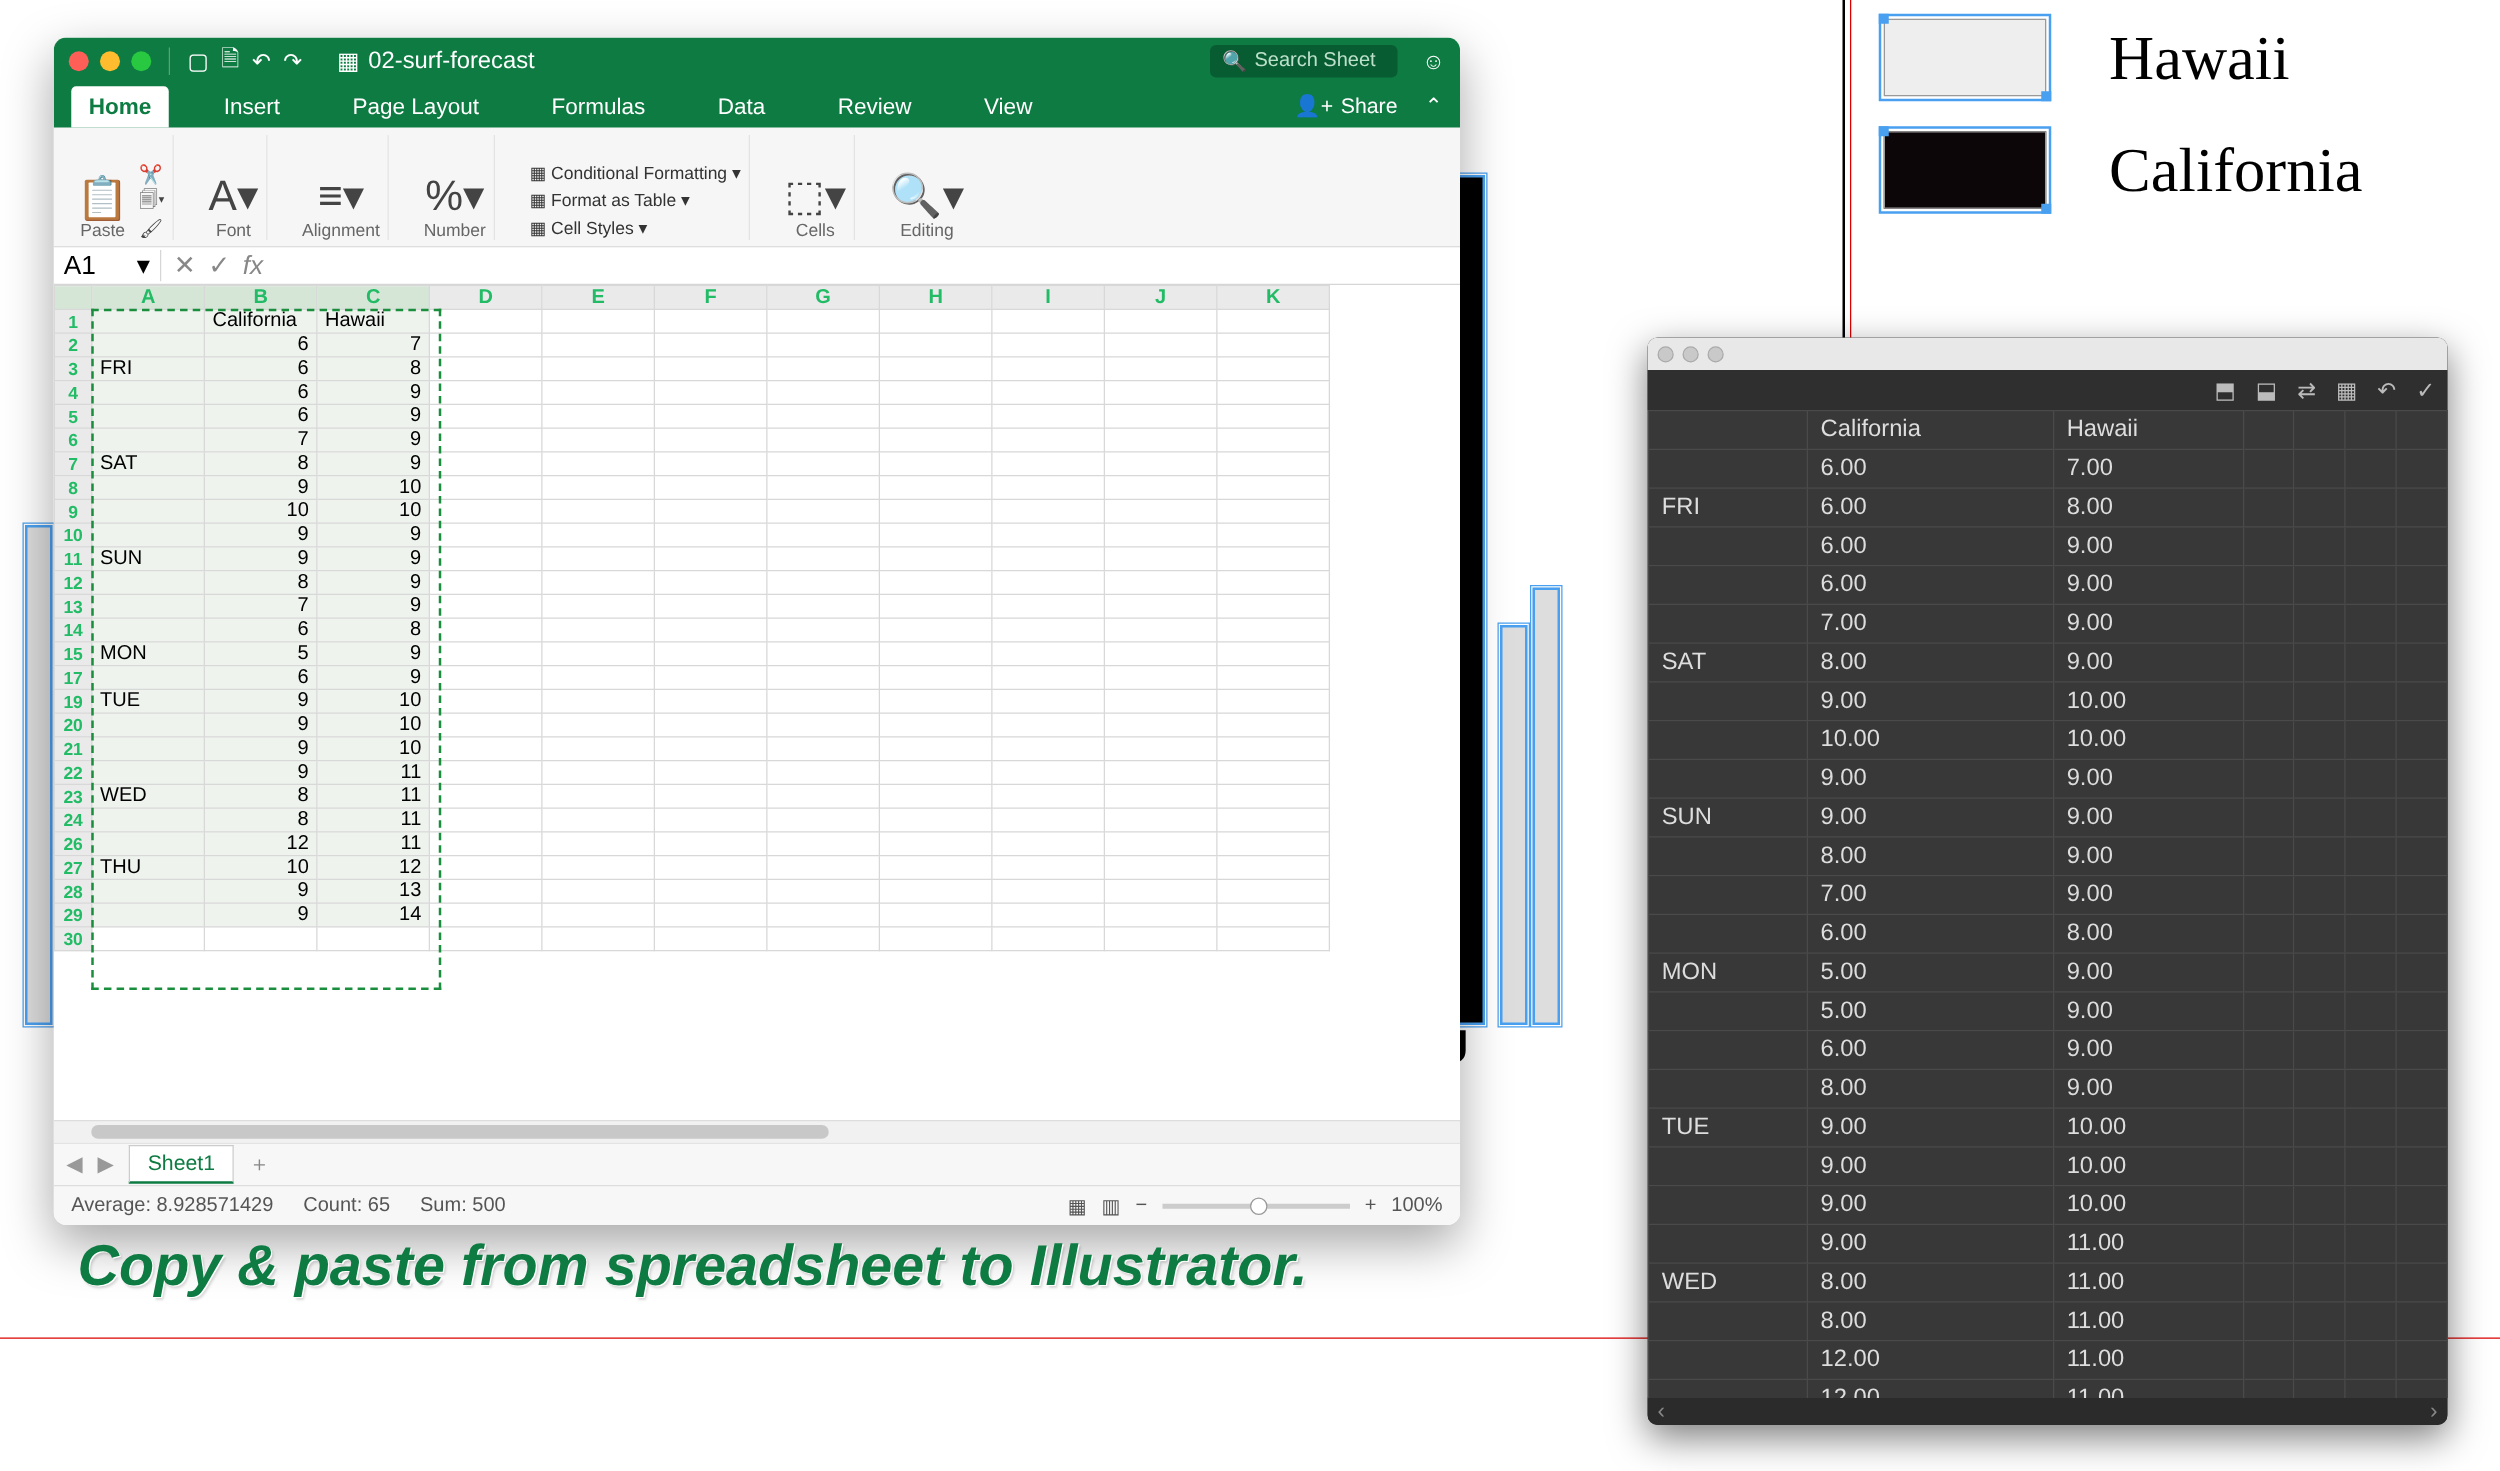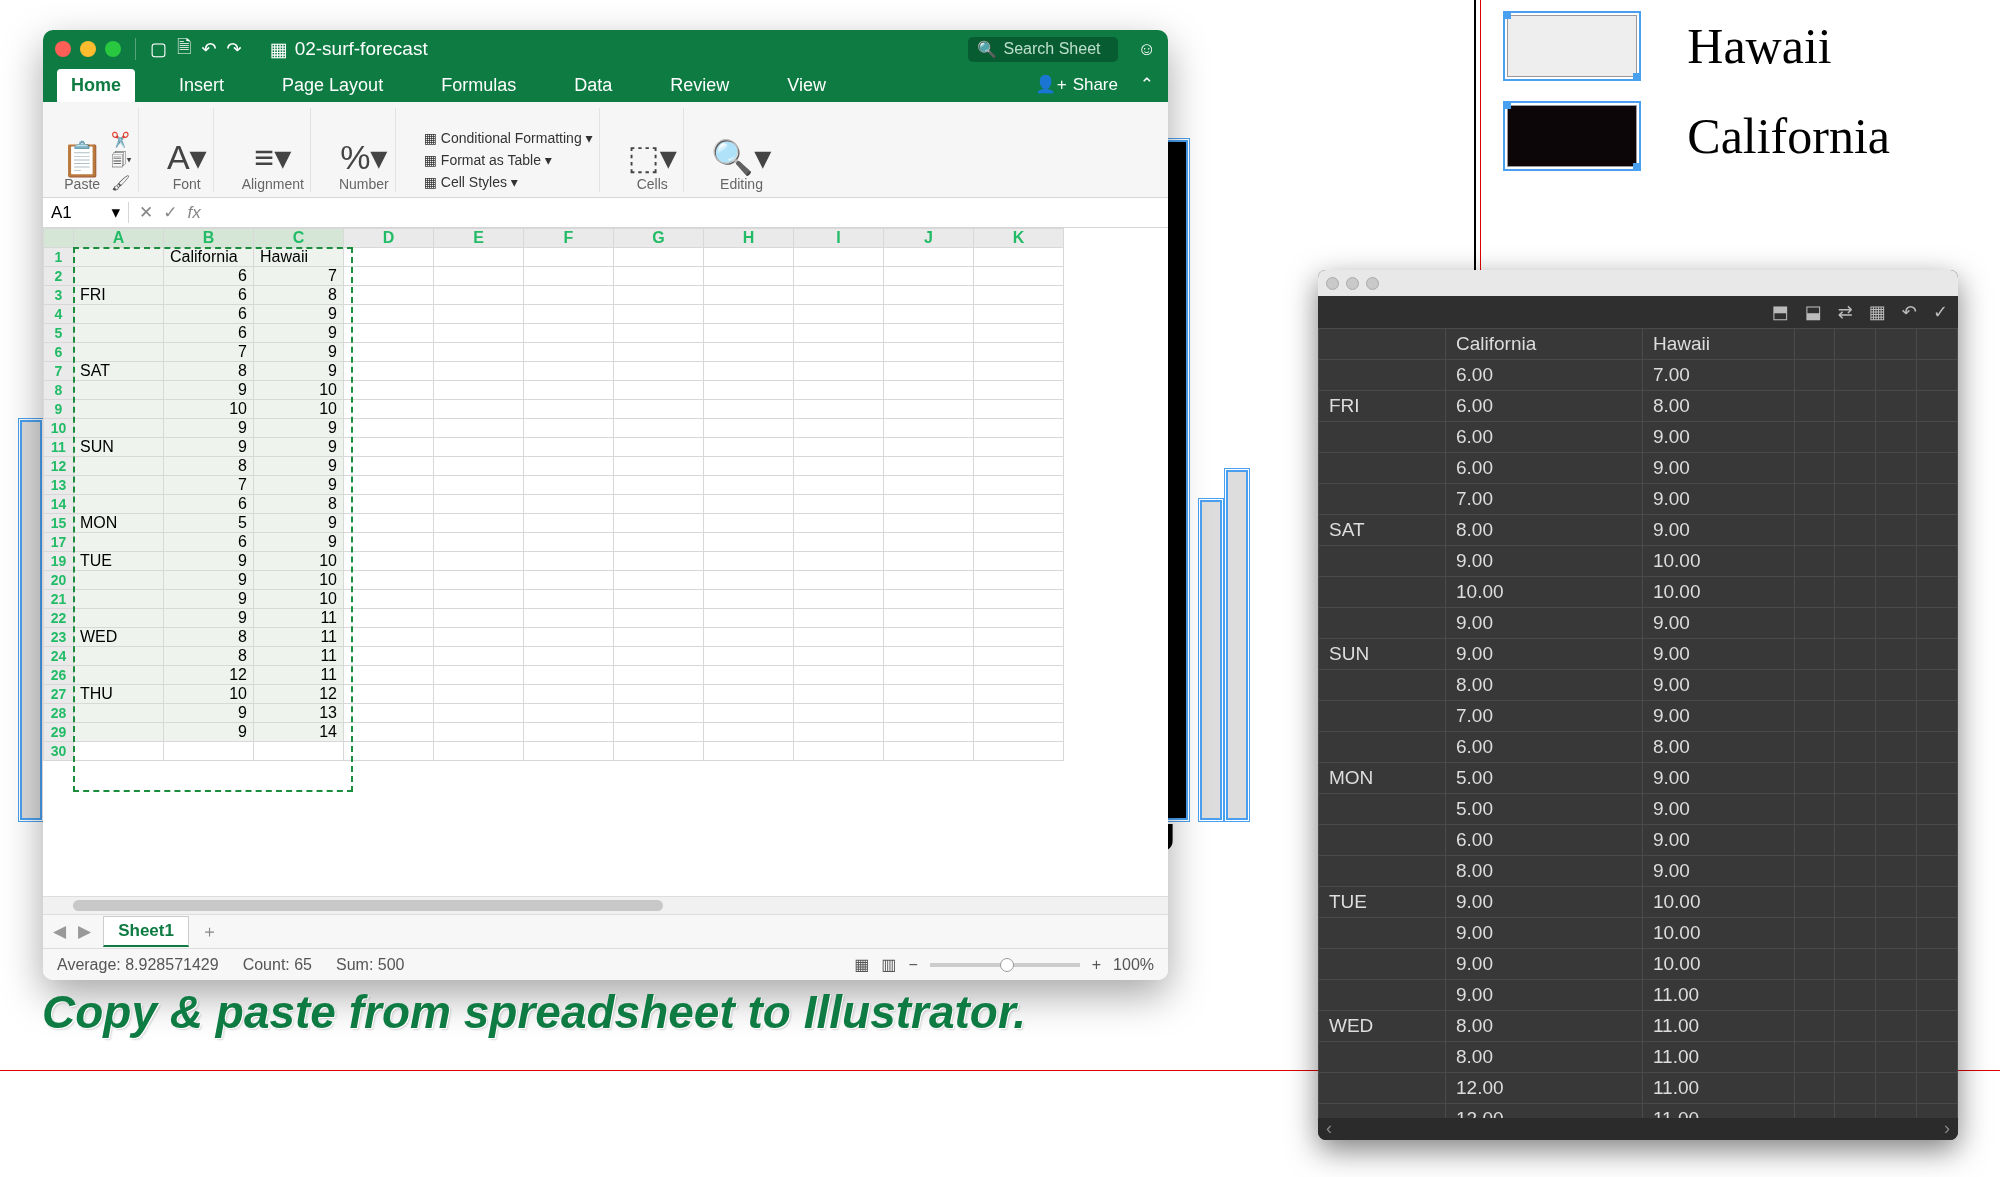--- a/index.html
+++ b/index.html
@@ -32,44 +32,44 @@
 .ribbon-tabs .tab.active { background:#fff; color:#0d7b42; font-weight:600;}
 .share { position:absolute; right:50px; top:6px; display:flex; align-items:center; gap:6px; font-size:17px;}
 .collapse { position:absolute; right:14px; top:6px; font-size:17px;}
 .ribbon { height: 96px; background:#f6f6f6; border-bottom:1px solid #d6d6d6; display:flex; align-items:center; padding:6px 12px; gap:22px; font-size:15px; color:#444;}
 .rgroup { display:flex; flex-direction:column; align-items:center; gap:2px; padding:0 6px; border-right:1px solid #e3e3e3; height:84px; justify-content:flex-end;}
 .rgroup:last-child{border-right:none}
 .rgroup .lbl{font-size:14px; color:#666;}
 .big-ico { font-size:34px; line-height:1; }
 .mini { font-size:14px; color:#333; text-align:left; padding:2px 0;}
 .stacked { display:flex; flex-direction:column; align-items:flex-start; }
-.formula-bar { height:30px; background:#fff; border-bottom:1px solid #d6d6d6; display:flex; align-items:center; font-size:17px;}
+.formula-bar { height:30px; background:#fff; border-bottom:1px solid #d6d6d6; display:flex; align-items:center; font-size:21px;}
 .namebox { width:86px; border-right:1px solid #d6d6d6; padding:0 8px; display:flex; align-items:center; justify-content:space-between;}
 .fx-ctl { display:flex; align-items:center; gap:10px; padding:0 10px; color:#888;}
 .grid-wrap { flex:1; overflow:hidden; position:relative; background:#fff;}
 table.sheet { border-collapse:collapse; font-size:16px; }
 table.sheet th, table.sheet td { border:1px solid #d8d8d8; height:19px; padding:0 6px; text-align:right; background:#fff;}
 table.sheet th { background:#eaeaea; color:#2b6; font-weight:600; text-align:center;}
 table.sheet th.rowh { background:#eaeaea; color:#2b6; width:30px; text-align:center; font-size:14px;}
 table.sheet td.lab { text-align:left; }
 table.sheet .sel { background:#eef3ee; }
 table.sheet th.selh { background:#d5e6d7; }
 .marquee { position:absolute; border:2px dashed #1b8e3e; pointer-events:none; left:30px; top:19px; width:280px; height:545px;}
 .hscroll { height:18px; background:#f1f1f1; border-top:1px solid #ddd; position:relative;}
 .hscroll .thumb{ position:absolute; left:30px; top:3px; height:11px; width:590px; background:#c8c8c8; border-radius:6px;}
 .sheet-tabs { height:34px; background:#f7f7f7; border-top:1px solid #ddd; display:flex; align-items:center; padding:0 10px; gap:12px; font-size:17px;}
 .sheet-tabs .nav{color:#999}
-.sheet-tabs .stab{ padding:4px 14px; border:1px solid #ccc; border-bottom:2px solid #0d7b42; color:#0d7b42; background:#fff;font-weight:bold;}
+.sheet-tabs .stab{ padding:4px 14px; border:1px solid #ccc; border-bottom:2px solid #0d7b42; color:#0d7b42; background:#fff;}
 .statusbar { height:32px; background:#f7f7f7; border-top:1px solid #ddd; display:flex; align-items:center; padding:0 14px; gap:24px; font-size:16px; color:#555;}
 .statusbar .zoom{margin-left:auto; display:flex; align-items:center; gap:12px;}
 .zslider{ width:150px; height:4px; background:#ccc; position:relative;}
 .zslider .zt{position:absolute; left:70px; top:-5px; width:14px; height:14px; background:#fff; border:1px solid #999; border-radius:50%;}
 
 
-.caption { position:absolute; left:42px; top:985px; font-size:46px; font-weight:700; font-style:italic; color:#0d7b42; text-shadow: 1px 1px 0 #fff, 2px 2px 2px rgba(0,0,0,.15); }
+.caption { position:absolute; left:62px; top:985px; font-size:46px; font-weight:700; font-style:italic; color:#0d7b42; text-shadow: 1px 1px 0 #fff, 2px 2px 2px rgba(0,0,0,.15); }
 
 
 .legend { position:absolute; right:110px; top:15px; }
 .legend-row { display:flex; align-items:center; gap:50px; margin-bottom:28px;}
 .swatch { width:130px; height:62px; border:1px solid #999; position:relative;}
 .swatch.sel { outline:2px solid #4aa0f0; outline-offset:2px;}
 .swatch.sel::before,.swatch.sel::after{content:"";position:absolute;width:8px;height:8px;background:#4aa0f0;}
 .swatch.sel::before{left:-5px;top:-5px}.swatch.sel::after{right:-5px;bottom:-5px}
 .legend-row .txt { font-size:50px; font-family: "Times New Roman", serif;}
 

